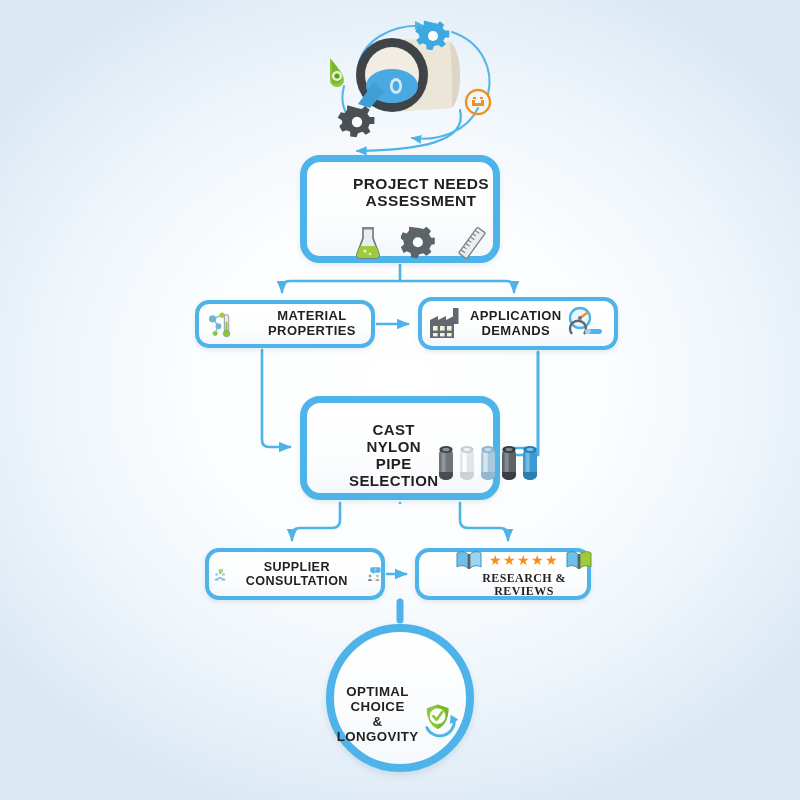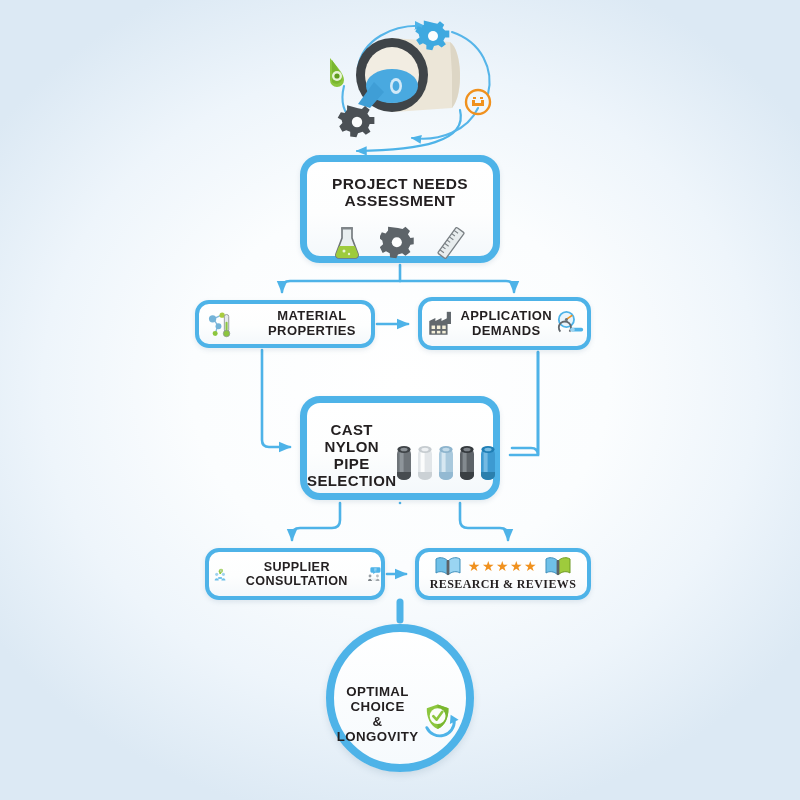--- a/index.html
+++ b/index.html
@@ -19,20 +19,21 @@
   
   .card {
     position: absolute;
     background: linear-gradient(180deg,#ffffff 0%,#fdfefe 55%,#f4f8fb 100%);
     border: 4px solid #4eb3e8;
     border-radius: 14px;
     display: flex;
     align-items: center;
     justify-content: center;
     box-shadow: 0 2px 5px rgba(60,100,130,.13);
+    padding-left: 42px;
   }
   .card.thick { border-width: 7px; border-radius: 20px; }
   .title {
     color: #231f20;
     font-weight: bold;
     letter-spacing: .4px;
     text-align: center;
     line-height: 1.12;
     white-space: pre-line;
   }
@@ -40,21 +41,21 @@
   
   #card-header { left: 300px; top: 155px; width: 200px; height: 108px;
     flex-direction: column; justify-content: flex-start; padding-top: 13px; }
   #card-header .title { font-size: 15.5px; }
   .rule { width: 148px; height: 6px; background: #4eb3e8; border-radius: 3px; margin: 9px 0 6px; }
   .icon-row { display: flex; align-items: center; justify-content: center; gap: 20px; }
 
   
   #card-material { left: 195px; top: 300px; width: 180px; height: 48px; justify-content: flex-start; padding-left: 7px; gap: 19px;}
   #card-material .title { font-size: 13px; }
-  #card-appdemands { left: 418px; top: 297px; width: 173px; height: 53px; justify-content: flex-start; padding-left: 5px; gap: 3px;}
+  #card-appdemands { left: 418px; top: 297px; width: 200px; height: 53px; justify-content: flex-start; padding-left: 5px; gap: 3px;}
   #card-appdemands .title { font-size: 13px; }
 
   
   #card-center { left: 300px; top: 396px; width: 200px; height: 104px;
     flex-direction: row; justify-content: flex-start; padding-top: 16px; }
   #card-center .title { font-size: 15px; }
   .pipe-row { display: flex; gap: 5px; margin-top: 15px; }
   .pipe { width: 16px; height: 40px; }
 
   

